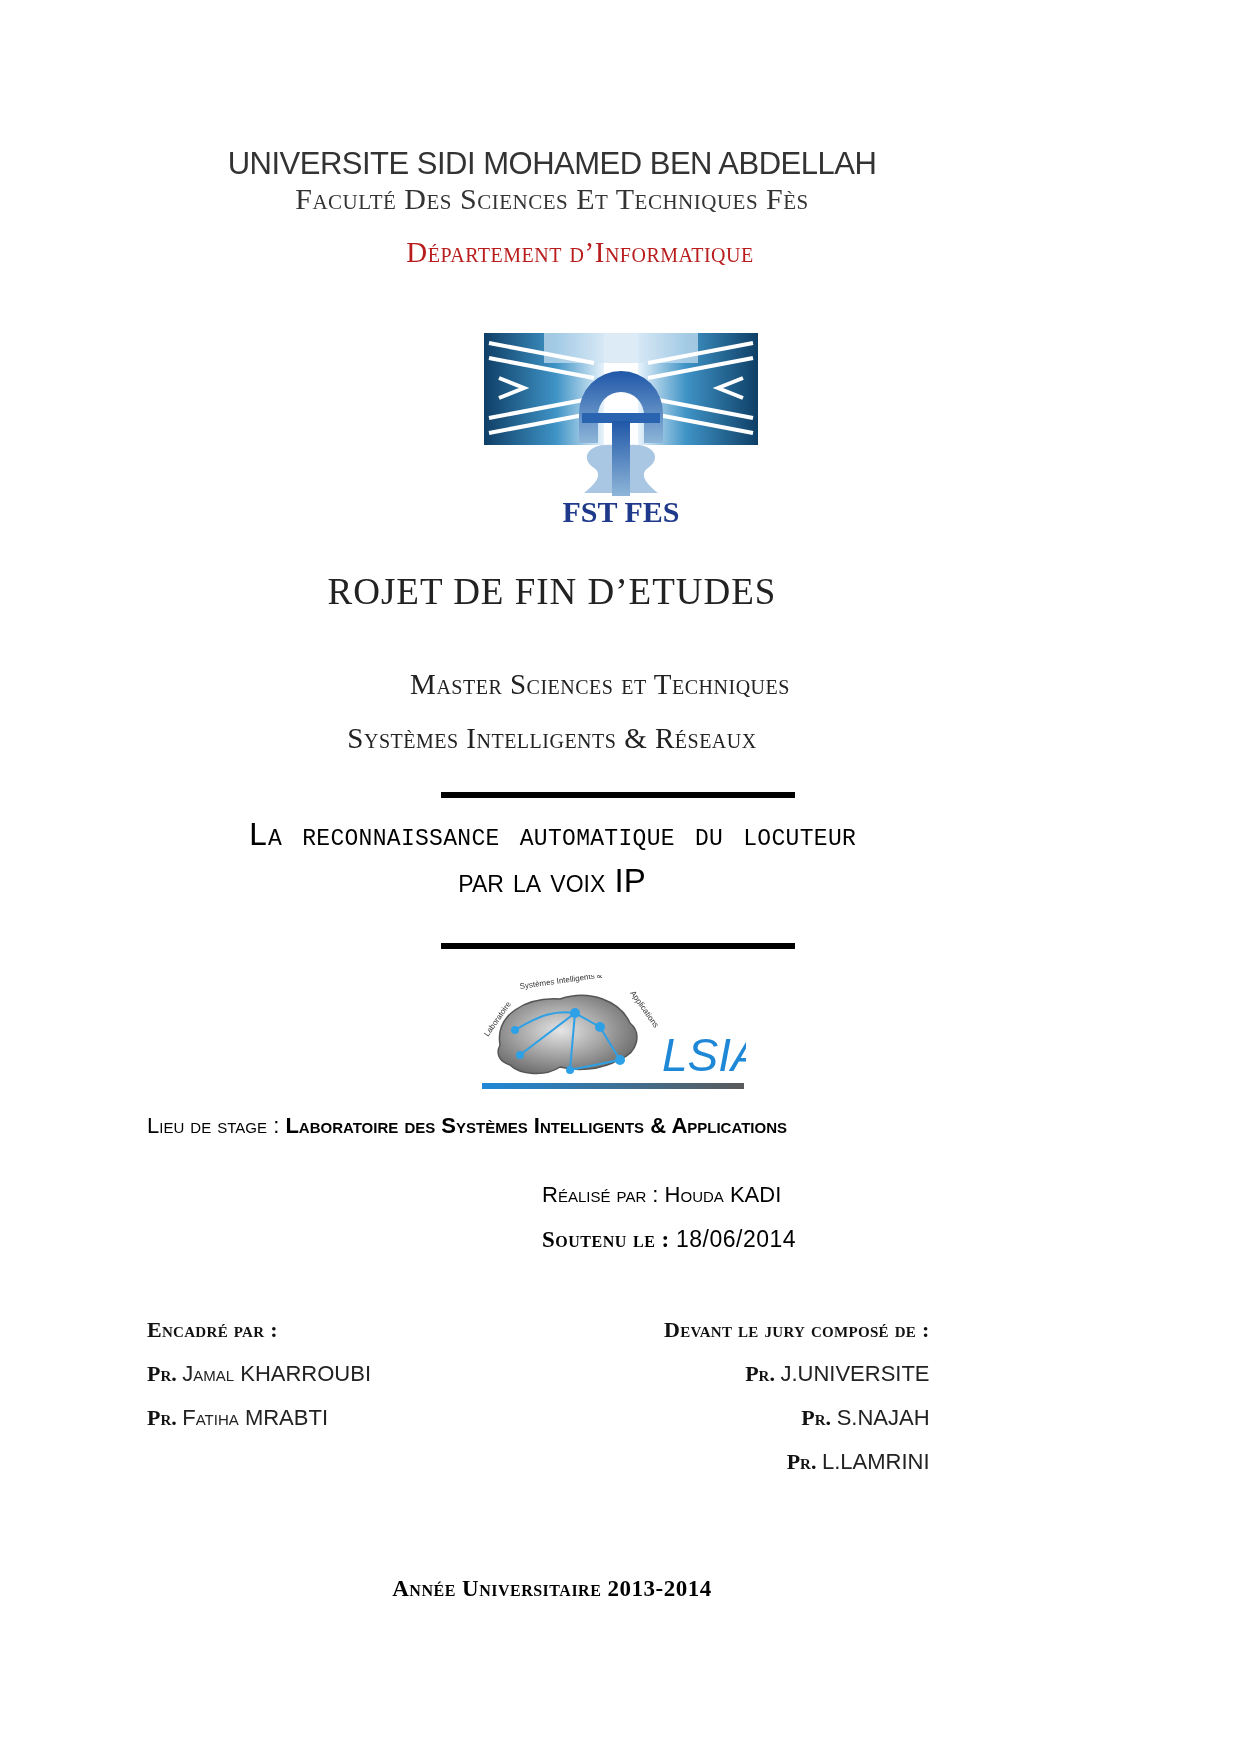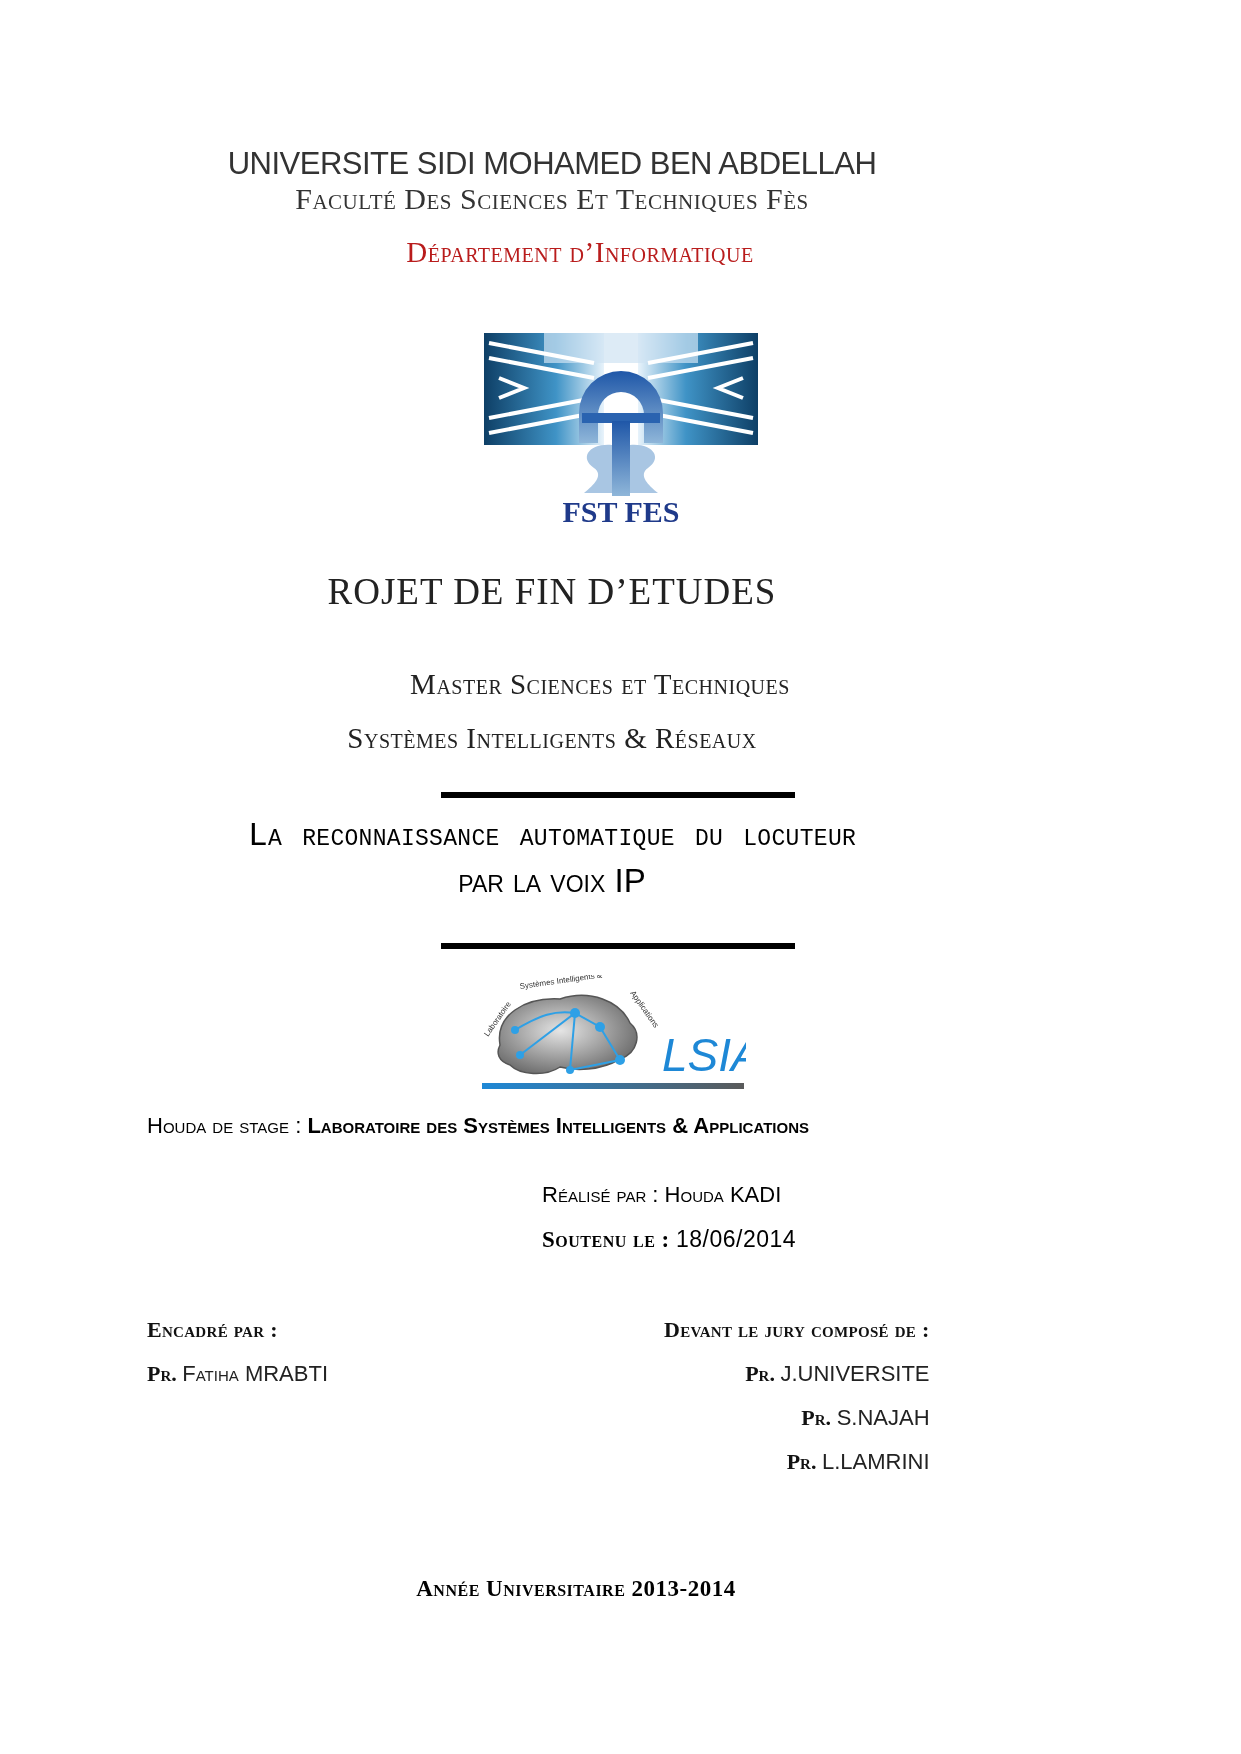--- a/index.html
+++ b/index.html
@@ -31,21 +31,21 @@
   .soutenu { left: 542px; top: 1226px; font-size: 23px; color: #000; white-space: nowrap; letter-spacing: 0.5px; }
 
   .col { font-size: 22px; color: #111; white-space: nowrap; }
   .col .hdr { font-weight: bold; letter-spacing: 0.3px; }
   .col .line { height: 44px; line-height: 44px; }
   .col .pr { font-weight: bold; }
   .col .nm { font-family: "Liberation Sans", "DejaVu Sans", sans-serif; color: #222; }
   .enc { left: 147px; top: 1308px; }
   .jury { left: 664px; top: 1308px; text-align: right; }
 
-  .annee { top: 1576px; font-size: 23px; font-weight: bold; color: #000; letter-spacing: 0.5px; padding-left: 24px; }
+  .annee { top: 1576px; font-size: 23px; font-weight: bold; color: #000; letter-spacing: 0.5px; }
 </style>
 </head>
 <body>
 
 <div class="abs center univ">UNIVERSITE SIDI MOHAMED BEN ABDELLAH</div>
 <div class="abs center fac sc">Faculté Des Sciences Et Techniques Fès</div>
 <div class="abs center dept sc">Département d’Informatique</div>
 
 <div class="abs fst-logo">
   <svg width="274" height="195" viewBox="0 0 274 195">
@@ -128,35 +128,39 @@
     </g>
     <text x="8" y="62" font-family="Liberation Sans, DejaVu Sans, sans-serif" font-size="8" fill="#333" transform="rotate(-55 8 62)">Laboratoire</text>
     <text x="40" y="14" font-family="Liberation Sans, DejaVu Sans, sans-serif" font-size="8" fill="#333" transform="rotate(-8 40 14)">Systèmes Intelligents &amp;</text>
     <text x="150" y="18" font-family="Liberation Sans, DejaVu Sans, sans-serif" font-size="8" fill="#333" transform="rotate(55 150 18)">Applications</text>
     <text x="182" y="96" font-family="Liberation Sans, DejaVu Sans, sans-serif" font-style="italic" font-size="46" fill="#1e88d6">LSIA</text>
     <rect x="2" y="108" width="262" height="6" fill="url(#bar)"></rect>
   </svg>
 </div>
 
 <div class="abs lieu sc">
-  <span>Houda de stage :</span>
+  <span>Lieu de stage :</span>
   <b>Laboratoire des Systèmes Intelligents &amp; Applications</b>
 </div>
 
 <div class="abs realise sc">
   <span>Réalisé par :</span>
   <span>Houda KADI</span>
 </div>
 <div class="abs soutenu">
   <span class="sc" style="font-weight:bold;">Soutenu le :</span>
   <span style="font-family:'Liberation Sans','DejaVu Sans',sans-serif;">18/06/2014</span>
 </div>
 
 <div class="abs col enc">
   <div class="line hdr sc">Encadré par :</div>
+  <div class="line">
+    <span class="pr sc">Pr.</span>
+    <span class="nm sc">Jamal KHARROUBI</span>
+  </div>
   <div class="line">
     <span class="pr sc">Pr.</span>
     <span class="nm sc">Fatiha MRABTI</span>
   </div>
 </div>
 
 <div class="abs col jury">
   <div class="line hdr sc">Devant le jury composé de :</div>
   <div class="line">
     <span class="pr sc">Pr.</span>

